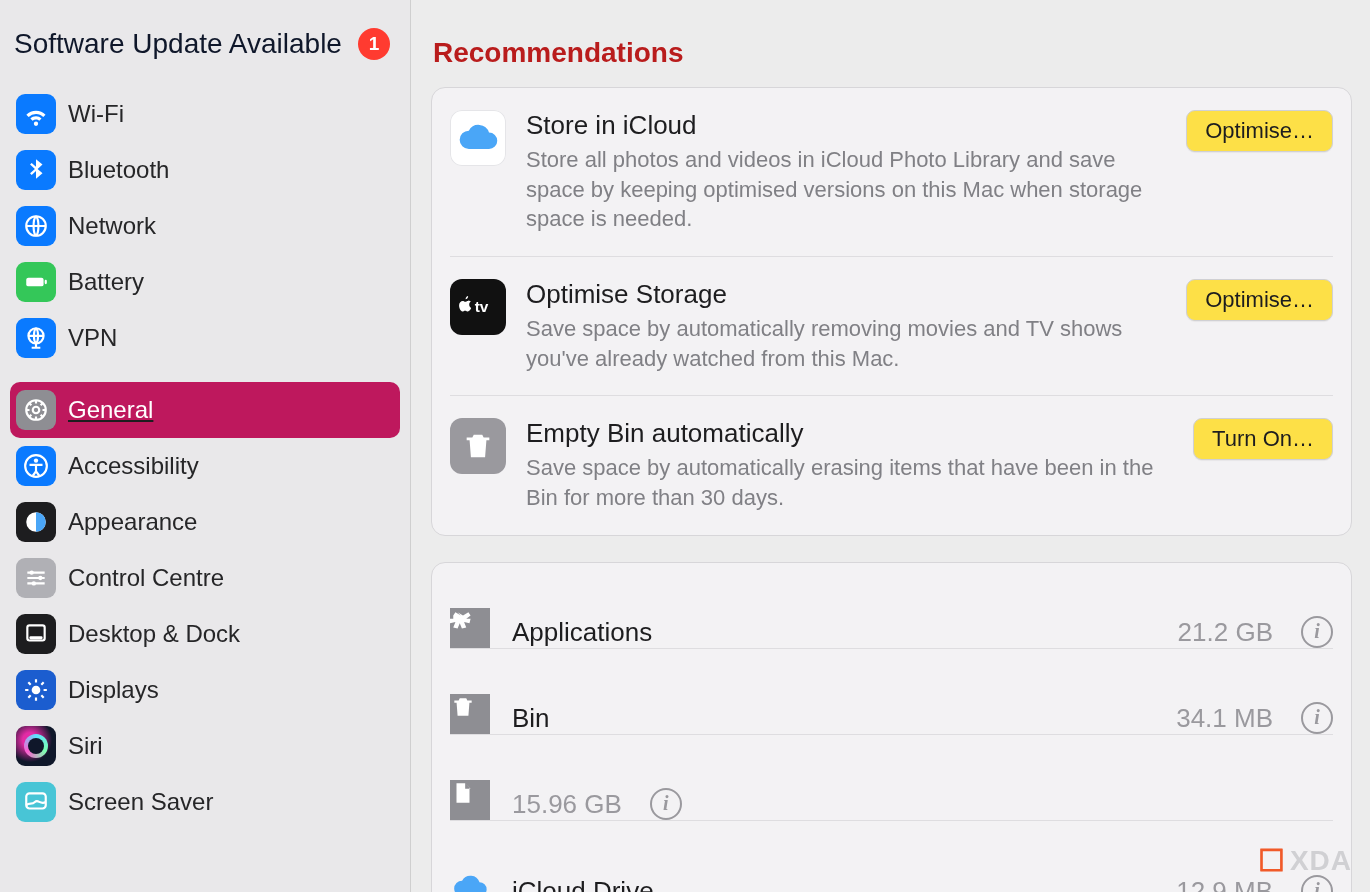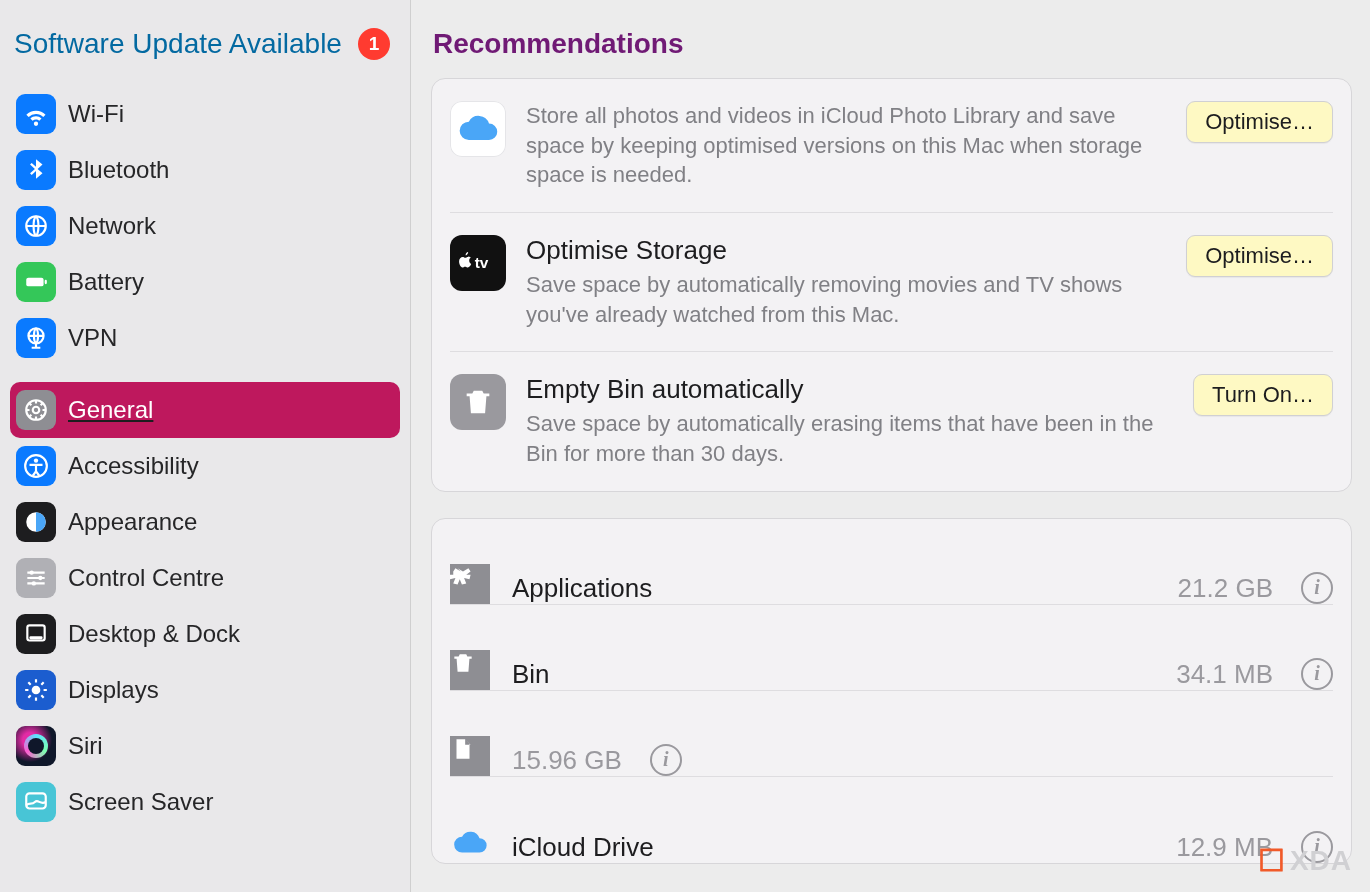--- a/index.html
+++ b/index.html
@@ -22,21 +22,21 @@
     overflow: hidden;
   }
   .update-row {
     display: flex;
     align-items: center;
     padding: 18px 14px 26px 14px;
   }
   .update-row .title {
     font-size: 28px;
     font-weight: 500;
-    color: #0369a1;
+    color: #0f172a;
   }
   .badge {
     width: 32px; height: 32px;
     background: #ff3b30;
     color: #fff;
     border-radius: 50%;
     display: flex; align-items: center; justify-content: center;
     font-size: 19px; font-weight: 600;
     margin-left: 16px;
   }
@@ -84,22 +84,22 @@
   }
 
   
   .main {
     flex: 1;
     height: 100%;
     padding: 20px 18px 0 20px;
     overflow: hidden;
   }
   .section-title {
-    font-size: 28px; font-weight: 700; color: #701a75;
-    margin: 8px 0 18px 2px;
+    font-size: 28px; font-weight: 700; color: #b91c1c;
+    margin: 17px 0 18px 2px;
   }
   .panel {
     background: #f3f2f4;
     border: 1px solid #d7d6d9;
     border-radius: 14px;
     padding: 0 18px;
   }
   .rec-row {
     display: flex;
     padding: 22px 0;
@@ -116,21 +116,21 @@
   .rec-icon.white { background: #fff; box-shadow: inset 0 0 0 1px #e5e5e8; }
   .rec-icon.black { background: #111; }
   .rec-icon.gray  { background: #9a999e; }
   .rec-body { flex: 1; padding-right: 16px; }
   .rec-title { font-size: 26px; font-weight: 500; color: #1d1d1f; margin-bottom: 4px;}
   .rec-desc  { font-size: 22px; color: #808085; line-height: 1.35; }
   .rec-action {
     align-self: flex-start;
   }
   .btn {
-    background: #fef9c3;
+    background: #fde047;
     border: 1px solid #d0d0d3;
     box-shadow: 0 1px 1px rgba(0,0,0,0.05);
     border-radius: 9px;
     padding: 7px 18px;
     font-size: 22px;
     color: #1d1d1f;
     white-space: nowrap;
     cursor: default;
   }
   
@@ -355,20 +355,21 @@
   <div class="section-title">Recommendations</div>
 
   <div class="panel" id="rec-panel">
       <div class="rec-row">
       <div class="rec-icon white">
           <svg width="44" height="44">
             <use href="#i-cloud"></use>
           </svg>
         </div>
       <div class="rec-body">
+        <div class="rec-title">Store in iCloud</div>
         <div class="rec-desc">Store all photos and videos in iCloud Photo Library and save space by keeping optimised versions on this Mac when storage space is needed.</div>
       </div>
       <div class="rec-action">
         <button class="btn">Optimise…</button>
       </div>
     </div>
       <div class="rec-row">
       <div class="rec-icon black">
           <svg width="44" height="28">
             <use href="#i-appletv"></use>

